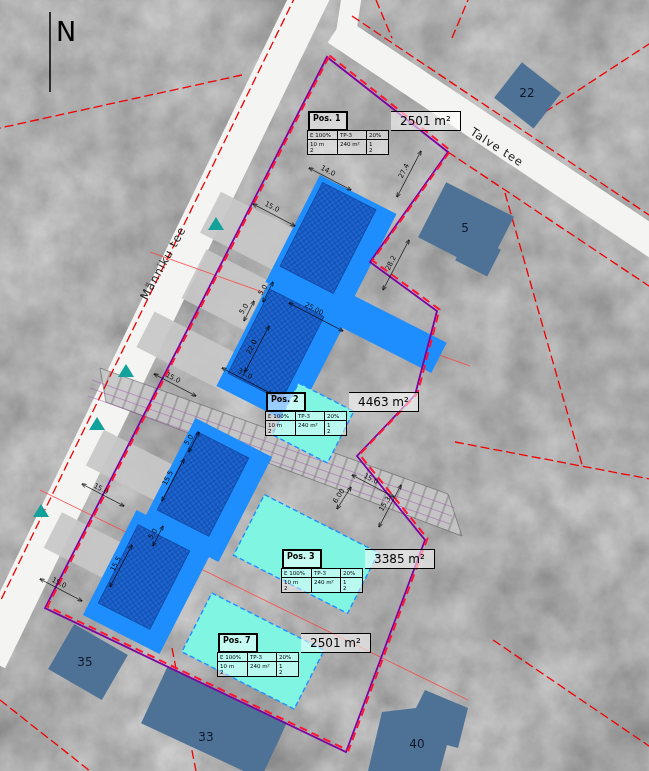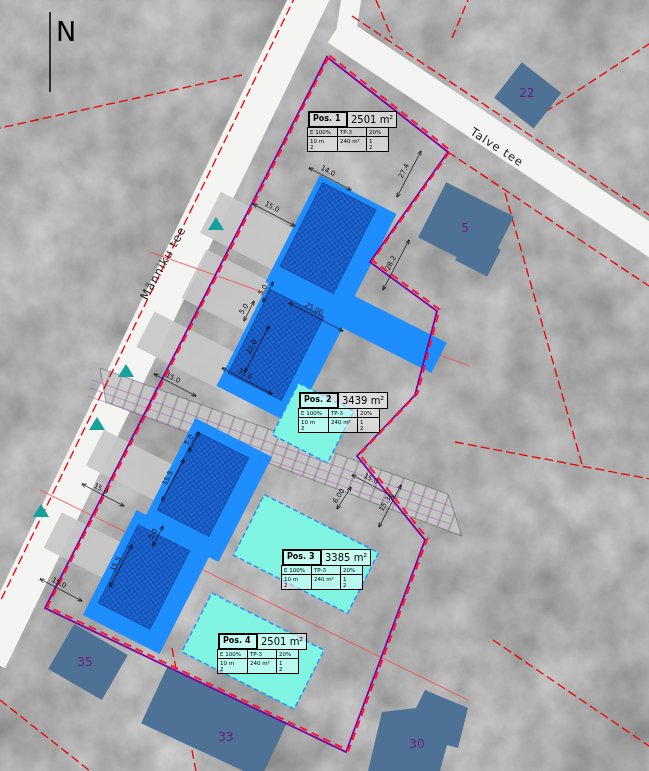--- a/index.html
+++ b/index.html
@@ -3,29 +3,29 @@
 <meta charset="utf-8">
 <style>
   html,body{margin:0;padding:0;background:#666;}
   .frame{position:relative;width:649px;height:771px;overflow:hidden;background:#9a9a9a;
          font-family:"DejaVu Sans",sans-serif;}
   .frame svg.map{position:absolute;left:0;top:0;}
   
   .lbl{position:absolute;transform:translate(-50%,-50%);color:#111;white-space:nowrap;}
   .north-n{font-size:27px;font-weight:400;color:#000;}
   .street{font-size:11.5px;letter-spacing:1px;color:#1a1a1a;}
-  .parcel-no{font-size:12px;color:#701a75;}
+  .parcel-no{font-size:12px;color:#0f172a;}
   .dim{position:absolute;font-size:7px;color:#0a0a0a;white-space:nowrap;
        transform:translate(-50%,-50%) rotate(var(--r));}
   
   .pos{position:absolute;color:#000;}
-  .pos .r1{display:flex;align-items:stretch;}
+  .pos .r1{display:flex;align-items:stretch;gap:43px;}
   .pos .pname{font-weight:bold;font-size:8px;padding:1px 3px;border:2px solid #000;
               background:rgba(255,255,255,.55);min-width:30px;}
-  .pos .parea{font-size:10px;padding:2px 3px;border:1px solid #000;border-left:none;
+  .pos .parea{font-size:12px;padding:2px 9px;border:1px solid #000;border-left:none;
               background:rgba(255,255,255,.55);min-width:40px;}
   .pos .grid{display:grid;grid-template-columns:30px 29px 22px;}
   .pos .cell{font-size:5.5px;padding:1px 2px;border:1px solid #000;margin-top:-1px;margin-left:-1px;
              background:rgba(255,255,255,.45);}
   .fr{display:inline-block;line-height:1.1;}
   .fr .den{display:block;}
 </style>
 </head>
 <body>
 
@@ -177,22 +177,22 @@
   </svg>
 
   <span class="lbl north-n" style="left:66px;top:31px">N</span>
 
   <span class="lbl street" style="left:163px;top:263px;transform:translate(-50%,-50%) rotate(-61deg)">Männiku tee</span>
   <span class="lbl street" style="left:497px;top:147px;transform:translate(-50%,-50%) rotate(33deg)">Talve tee</span>
 
   <span class="lbl parcel-no" style="left:527px;top:93px">22</span>
   <span class="lbl parcel-no" style="left:465px;top:228px">5</span>
   <span class="lbl parcel-no" style="left:85px;top:662px">35</span>
-  <span class="lbl parcel-no" style="left:226px;top:737px">33</span>
-  <span class="lbl parcel-no" style="left:417px;top:744px">30</span>
+  <span class="lbl parcel-no" style="left:206px;top:737px">33</span>
+  <span class="lbl parcel-no" style="left:417px;top:744px">40</span>
 
   <span class="dim" style="left:272px;top:207px;--r:27deg">15.0</span>
   <span class="dim" style="left:328px;top:171px;--r:27deg">14.0</span>
   <span class="dim" style="left:404px;top:171px;--r:-63deg">27.4</span>
   <span class="dim" style="left:391px;top:263px;--r:-63deg">28.2</span>
   <span class="dim" style="left:314px;top:309px;--r:27deg">25.00</span>
   <span class="dim" style="left:263px;top:290px;--r:-57deg">5.0</span>
   <span class="dim" style="left:244px;top:309px;--r:-57deg">5.0</span>
   <span class="dim" style="left:252px;top:347px;--r:-63deg">22.0</span>
   <span class="dim" style="left:245px;top:374px;--r:27deg">31.0</span>
@@ -215,24 +215,24 @@
     <div class="grid">
       <span class="cell">E 100%</span>
       <span class="cell">TP-3</span>
       <span class="cell">20%</span>
       <span class="cell"><span class="fr"><span>10 m</span><span class="den">2</span></span></span>
       <span class="cell">240 m²</span>
       <span class="cell"><span class="fr"><span>1</span><span class="den">2</span></span></span>
     </div>
   </div>
 
-  <div class="pos" style="left:299px;top:392px">
+  <div class="pos" style="left:266px;top:392px">
     <div class="r1">
       <span class="pname">Pos. 2</span>
-      <span class="parea">3439 m²</span>
+      <span class="parea">4463 m²</span>
     </div>
     <div class="grid">
       <span class="cell">E 100%</span>
       <span class="cell">TP-3</span>
       <span class="cell">20%</span>
       <span class="cell"><span class="fr"><span>10 m</span><span class="den">2</span></span></span>
       <span class="cell">240 m²</span>
       <span class="cell"><span class="fr"><span>1</span><span class="den">2</span></span></span>
     </div>
   </div>
@@ -247,21 +247,21 @@
       <span class="cell">TP-3</span>
       <span class="cell">20%</span>
       <span class="cell"><span class="fr"><span>10 m</span><span class="den">2</span></span></span>
       <span class="cell">240 m²</span>
       <span class="cell"><span class="fr"><span>1</span><span class="den">2</span></span></span>
     </div>
   </div>
 
   <div class="pos" style="left:218px;top:633px">
     <div class="r1">
-      <span class="pname">Pos. 4</span>
+      <span class="pname">Pos. 7</span>
       <span class="parea">2501 m²</span>
     </div>
     <div class="grid">
       <span class="cell">E 100%</span>
       <span class="cell">TP-3</span>
       <span class="cell">20%</span>
       <span class="cell"><span class="fr"><span>10 m</span><span class="den">2</span></span></span>
       <span class="cell">240 m²</span>
       <span class="cell"><span class="fr"><span>1</span><span class="den">2</span></span></span>
     </div>

